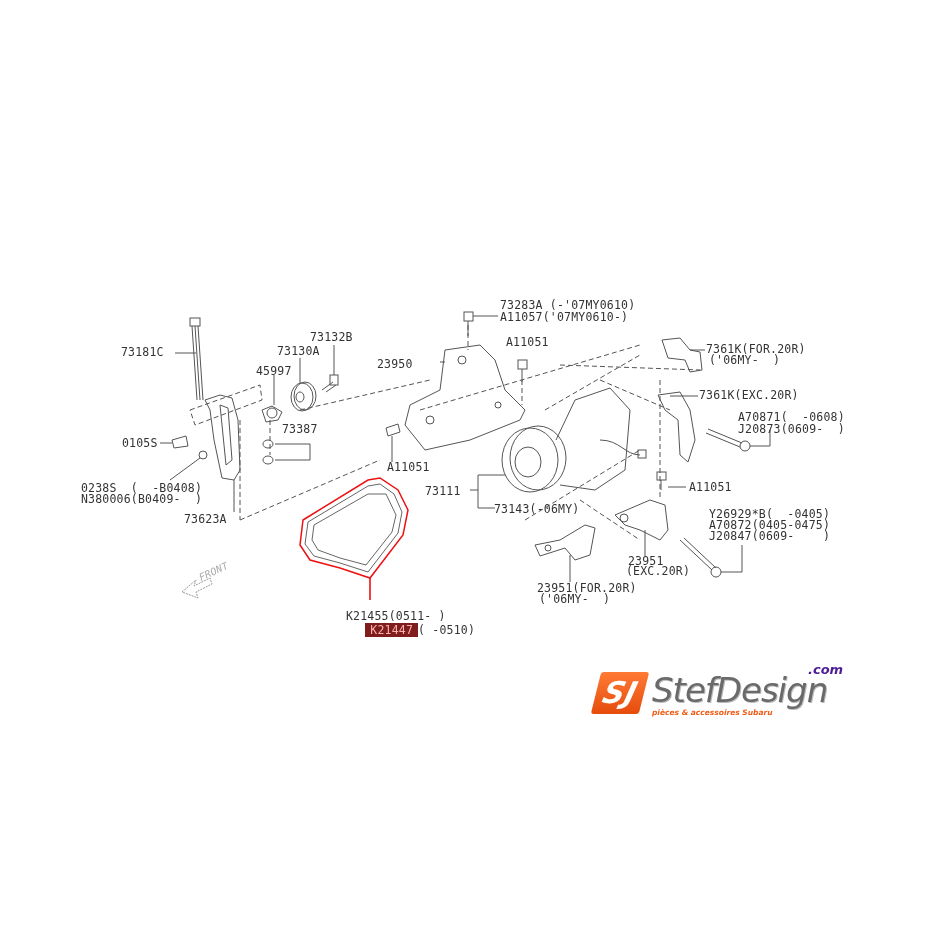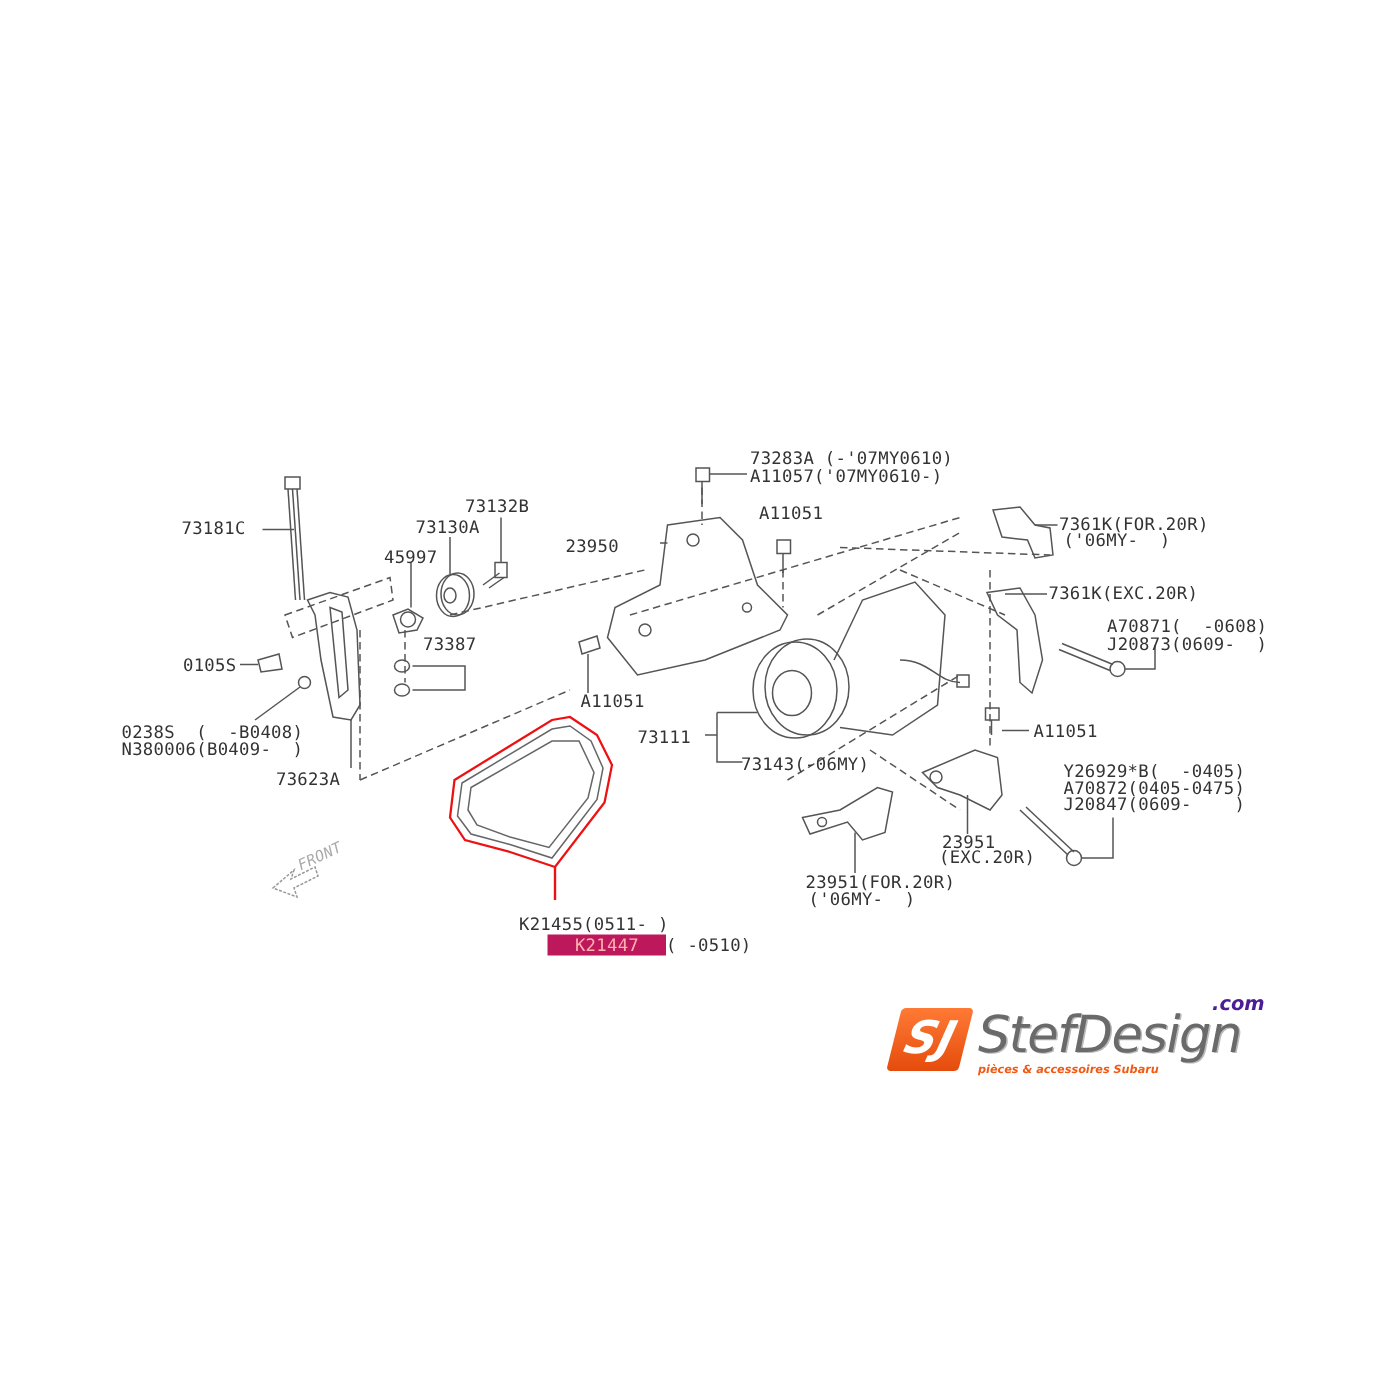--- a/index.html
+++ b/index.html
@@ -1,20 +1,20 @@
 <!DOCTYPE html>
 <html><head>
 <meta charset="utf-8">
 <style>
   html, body { margin:0; padding:0; background:#ffffff; }
   body { width:931px; height:931px; position:relative; overflow:hidden; font-family:"DejaVu Sans Mono", monospace; }
   #stage { position:absolute; left:0; top:0; width:931px; height:931px; }
   svg.diagram { position:absolute; left:0; top:0; }
   .lbl { position:absolute; font-family:"DejaVu Sans Mono", monospace; font-size:11.5px; color:#333; white-space:pre; line-height:11px; letter-spacing:0.2px; }
-  .lbl.hl { background:#be185d; color:#ffb0b0; padding:0 18px; }
+  .lbl.hl { background:#7f1d1d; color:#ffb0b0; padding:0 5px; }
   .logo { position:absolute; left:596px; top:668px; width:262px; height:54px; }
   .logo-sj { position:absolute; left:0; top:4px; width:48px; height:42px; background:linear-gradient(#ff7a35,#e54c0c); transform:skewX(-14deg); border-radius:3px; color:#fff; font-family:"DejaVu Sans", sans-serif; font-weight:bold; font-style:italic; font-size:30px; line-height:42px; text-align:center; }
   .logo-name { position:absolute; left:56px; top:2px; font-family:"DejaVu Sans", sans-serif; font-weight:normal; font-style:italic; font-size:34px; color:#6a6a6a; letter-spacing:-1px; text-shadow:1px 1px 0 #bbb; }
   .logo-com { position:absolute; left:212px; top:-6px; font-family:"DejaVu Sans", sans-serif; font-weight:bold; font-style:italic; font-size:13px; color:#4c1d95; }
   .logo-tag { position:absolute; left:56px; top:40px; font-family:"DejaVu Sans", sans-serif; font-weight:bold; font-style:italic; font-size:7.5px; color:#f05a14;text-align:center; }
 </style>
 </head>
 <body>
 
 <div id="stage">

